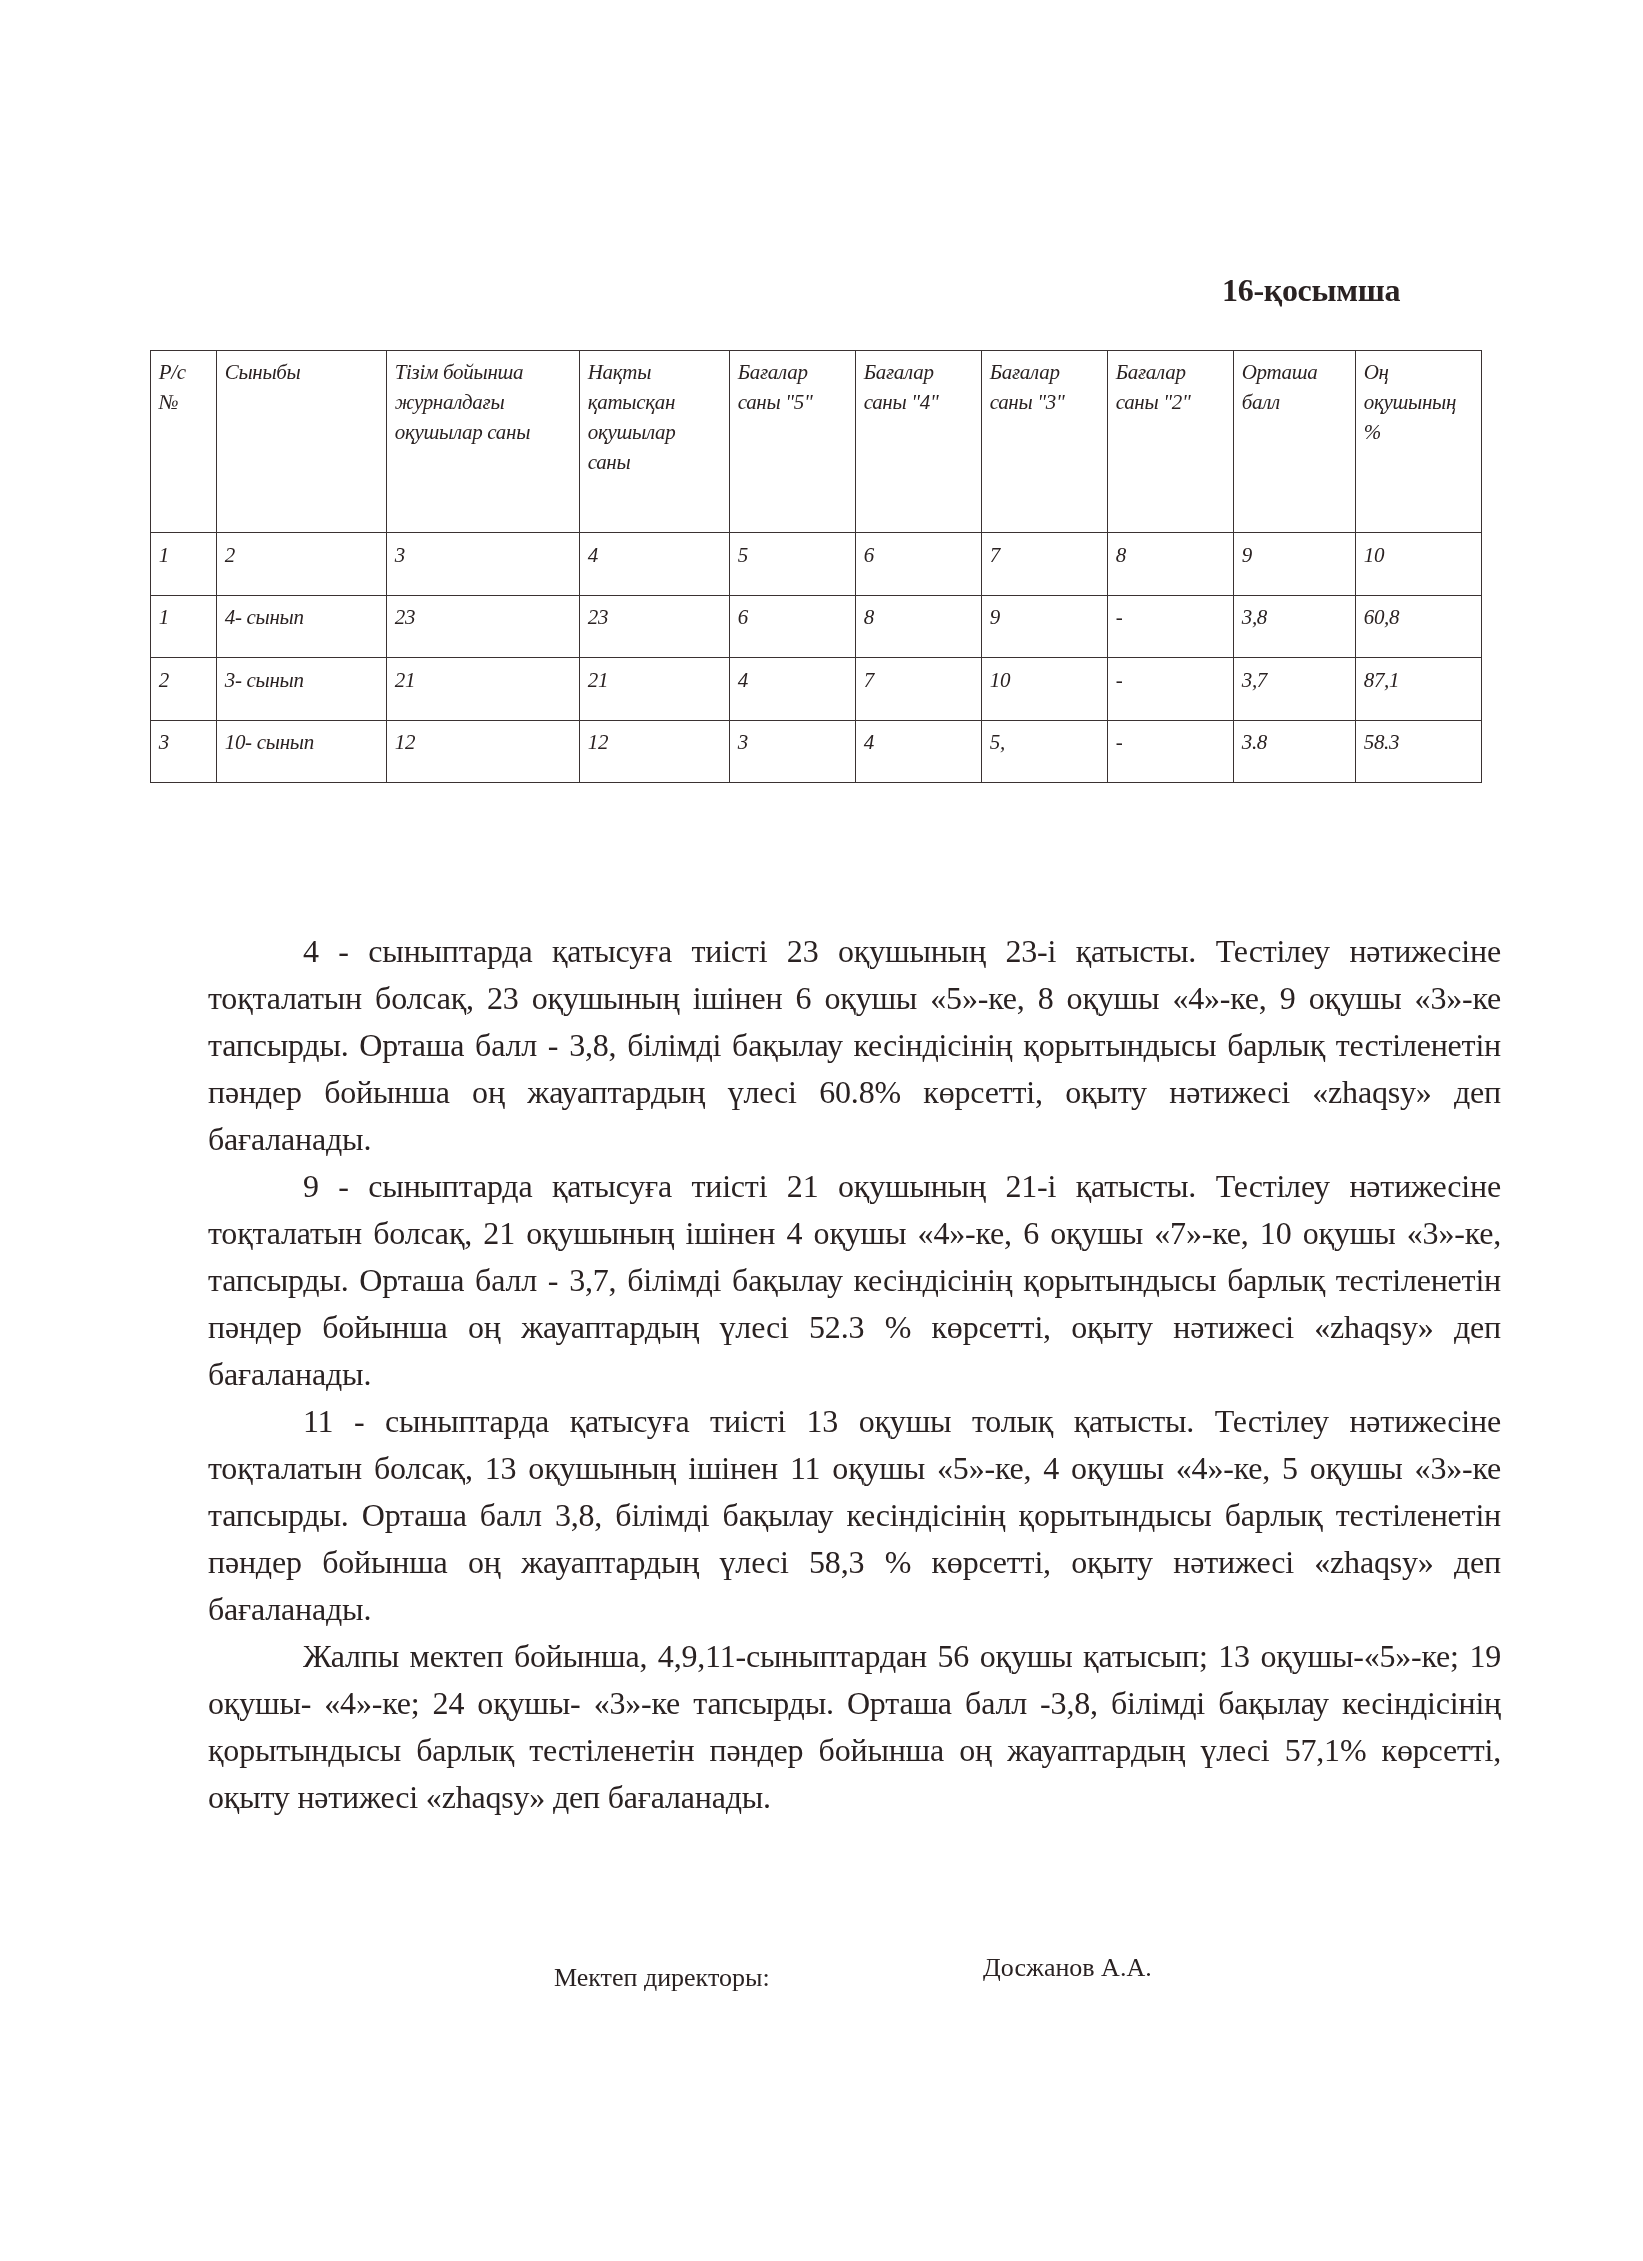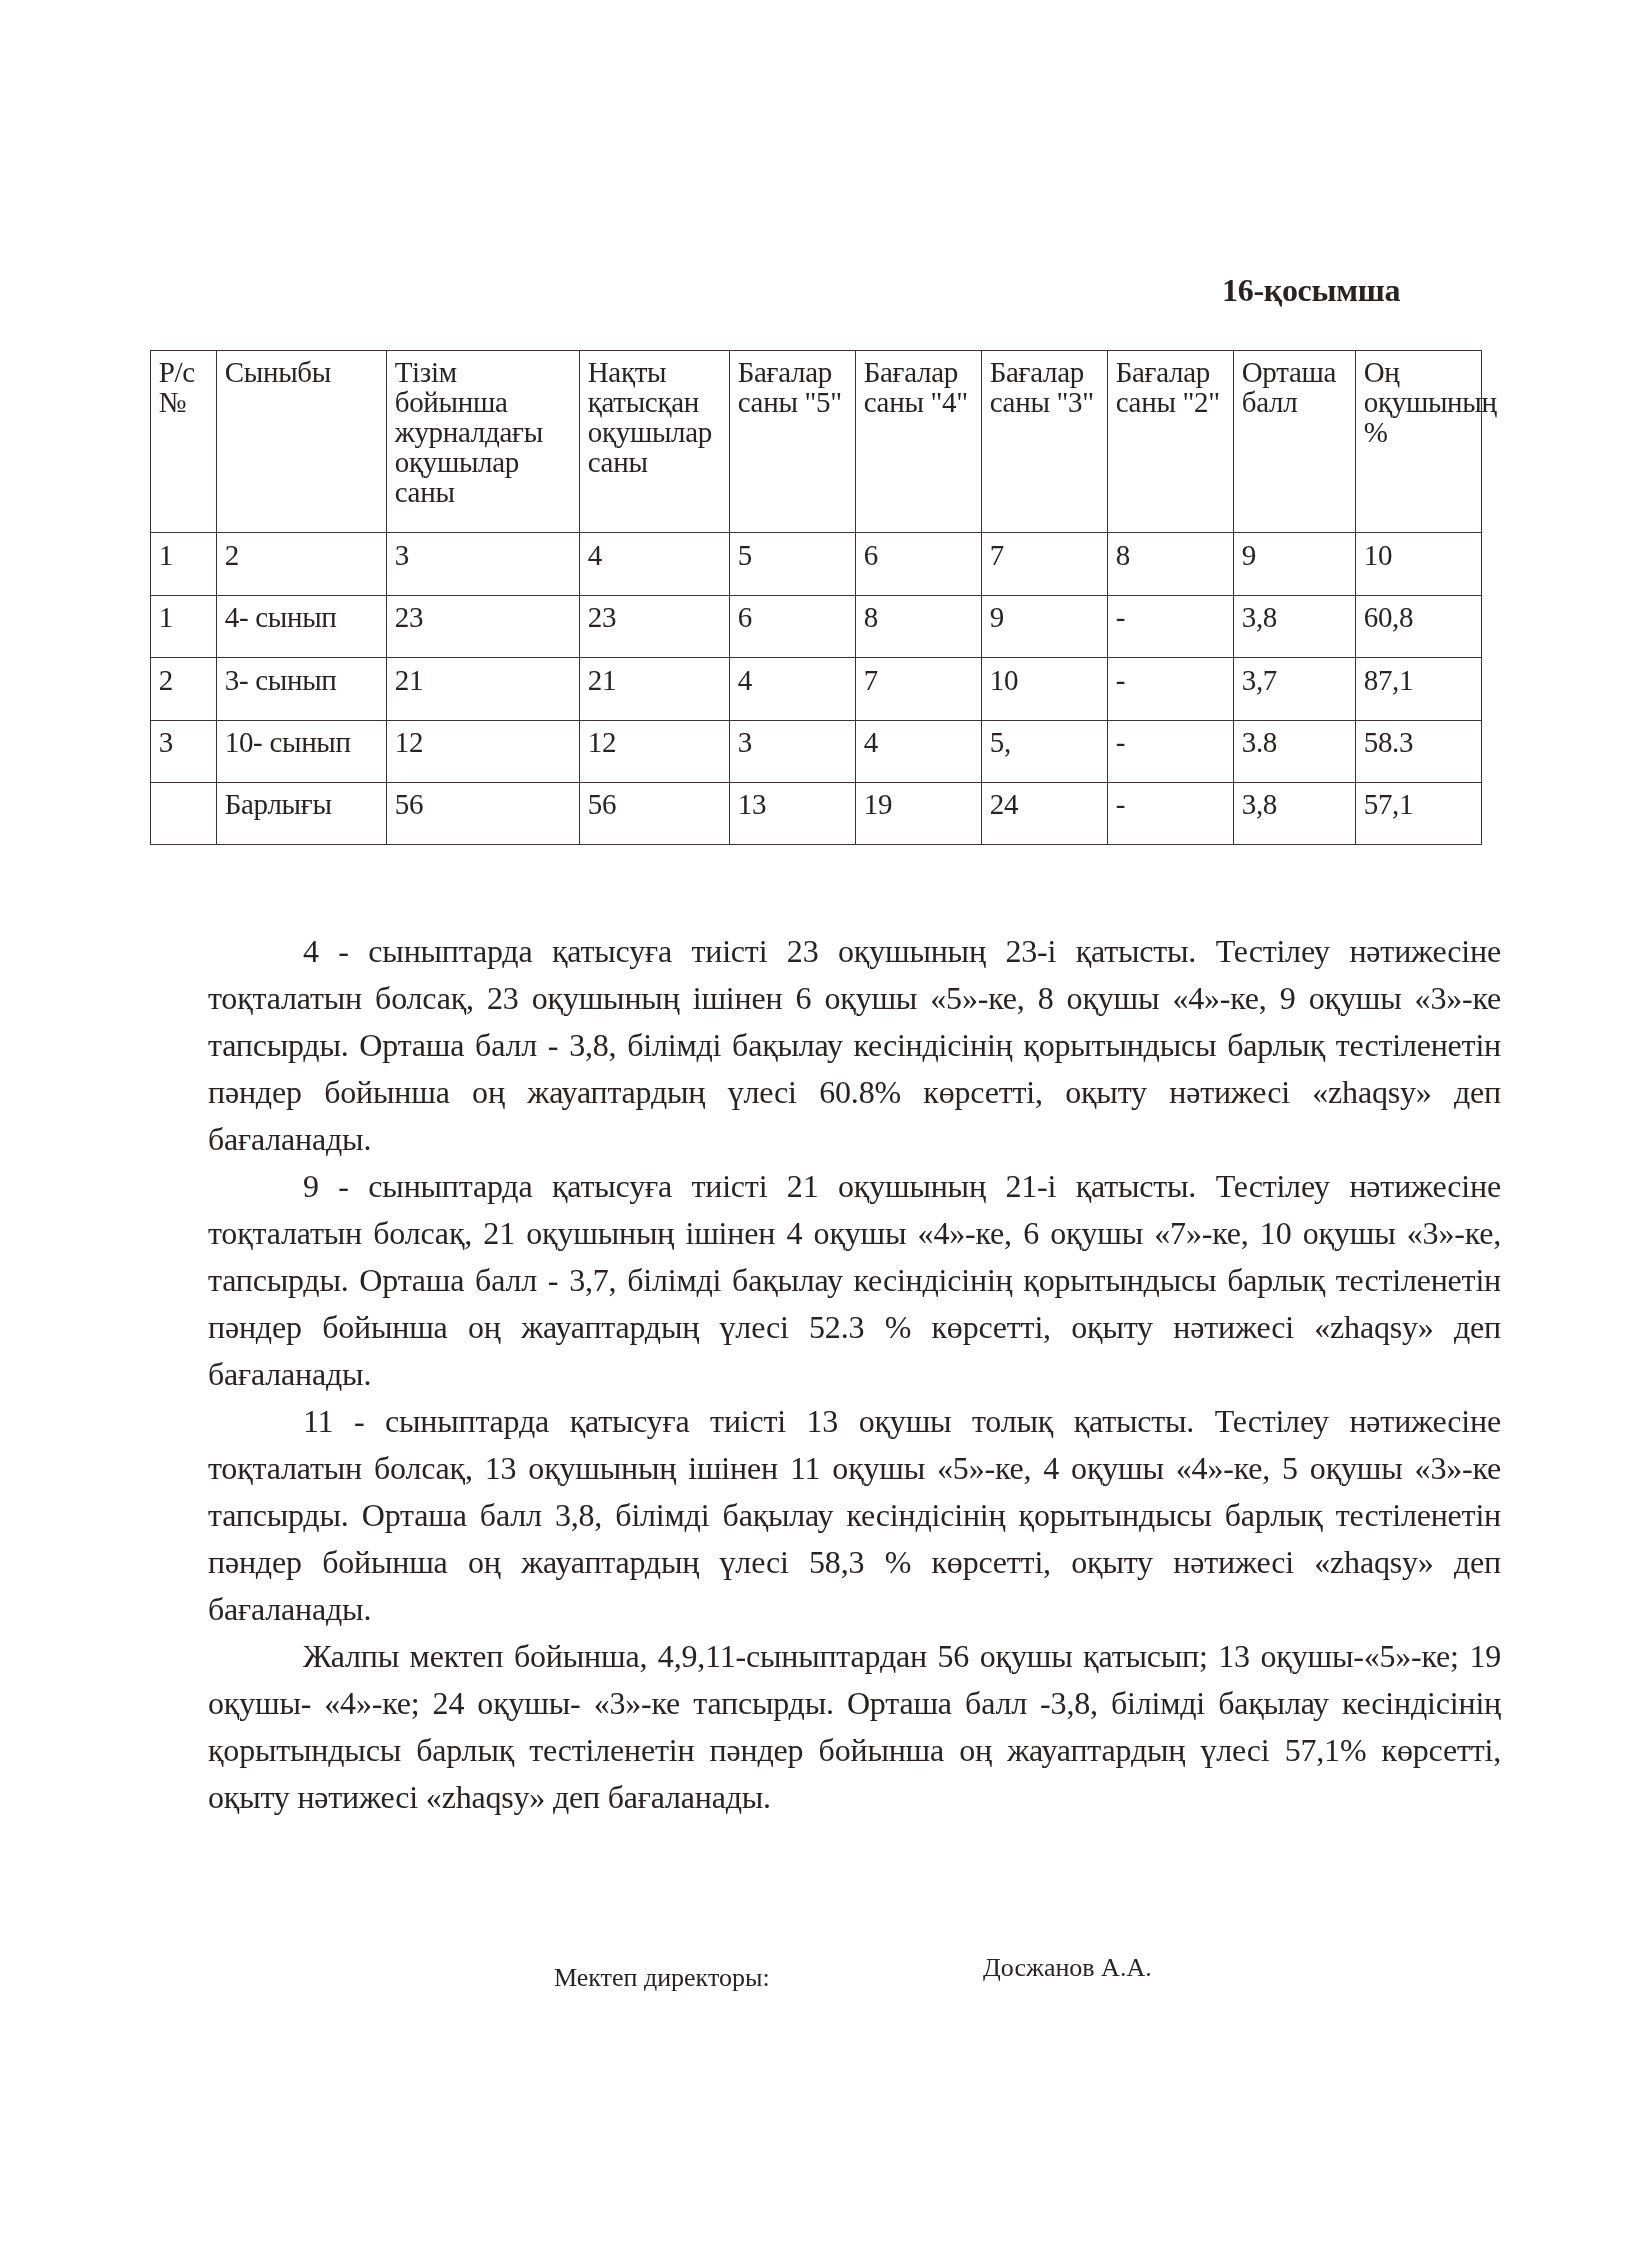--- a/index.html
+++ b/index.html
@@ -2,21 +2,21 @@
 <html style="font-size:10.3px"><head>
 <meta charset="utf-8">
 <style>
   html, body { margin:0; padding:0; background:#ffffff; }
   body { width:1644px; height:2261px; position:relative; overflow:hidden;
          font-family:"Liberation Serif", "DejaVu Serif", serif; color:#2a2222; }
   .page-title { position:absolute; left:329px; top:272px; width:1096px;
          font-size:32px; font-weight:bold; white-space:nowrap; letter-spacing:-0.3px; }
   .page-title .appendix { position:absolute; left:893px; top:0; }
   table.results { position:absolute; left:150px; top:350px; border-collapse:collapse;
-         table-layout:fixed; width:1332px; font-size:29px; }
+         table-layout:fixed; width:1332px; font-size:21px;font-style:italic; }
   table.results td { border:1.9px solid #3a3232; vertical-align:top; padding:6.4px 7.7px 0 7.7px;
          line-height:30px; letter-spacing:-0.3px; }
   table.results tr.hdr td { height:175px; }
   table.results tr.row td { height:55px; }
   .body-text { position:absolute; left:208px; top:928px; width:1293px;
          font-size:32px; line-height:47px; text-align:justify; letter-spacing:-0.2px; }
   .body-text p { margin:0; text-indent:95px; }
   .sign { position:absolute; top:1953px; font-size:26px; white-space:nowrap; }
   .sign.role { left:554px;margin-top:10px; }
   .sign.name { left:983px; }
@@ -95,32 +95,20 @@
     <td>10- сынып</td>
     <td>12</td>
     <td>12</td>
     <td>3</td>
     <td>4</td>
     <td>5,</td>
     <td>-</td>
     <td>3.8</td>
     <td>58.3</td>
   </tr>
-  <tr class="row">
-    <td></td>
-    <td>Барлығы</td>
-    <td>56</td>
-    <td>56</td>
-    <td>13</td>
-    <td>19</td>
-    <td>24</td>
-    <td>-</td>
-    <td>3,8</td>
-    <td>57,1</td>
-  </tr>
 </tbody>
   </table>
 
 <div class="body-text">
   <p>4 - сыныптарда қатысуға тиісті 23 оқушының 23-і қатысты. Тестілеу нәтижесіне тоқталатын болсақ, 23 оқушының ішінен 6 оқушы «5»-ке, 8 оқушы «4»-ке, 9 оқушы «3»-ке тапсырды. Орташа балл - 3,8, білімді бақылау кесіндісінің қорытындысы барлық тестіленетін пәндер бойынша оң жауаптардың үлесі 60.8% көрсетті, оқыту нәтижесі «zhaqsy» деп бағаланады.</p>
   <p>9 - сыныптарда қатысуға тиісті 21 оқушының 21-і қатысты. Тестілеу нәтижесіне тоқталатын болсақ, 21 оқушының ішінен 4 оқушы «4»-ке, 6 оқушы «7»-ке, 10 оқушы «3»-ке, тапсырды. Орташа балл - 3,7, білімді бақылау кесіндісінің қорытындысы барлық тестіленетін пәндер бойынша оң жауаптардың үлесі 52.3 % көрсетті, оқыту нәтижесі «zhaqsy» деп бағаланады.</p>
   <p>11 - сыныптарда қатысуға тиісті 13 оқушы толық қатысты. Тестілеу нәтижесіне тоқталатын болсақ, 13 оқушының ішінен 11 оқушы «5»-ке, 4 оқушы «4»-ке, 5 оқушы «3»-ке тапсырды. Орташа балл 3,8, білімді бақылау кесіндісінің қорытындысы барлық тестіленетін пәндер бойынша оң жауаптардың үлесі 58,3 % көрсетті, оқыту нәтижесі «zhaqsy» деп бағаланады.</p>
   <p>Жалпы мектеп бойынша, 4,9,11-сыныптардан 56 оқушы қатысып; 13 оқушы-«5»-ке; 19 оқушы- «4»-ке; 24 оқушы- «3»-ке тапсырды. Орташа балл -3,8, білімді бақылау кесіндісінің қорытындысы барлық тестіленетін пәндер бойынша оң жауаптардың үлесі 57,1% көрсетті, оқыту нәтижесі «zhaqsy» деп бағаланады.</p>
 </div>
 

